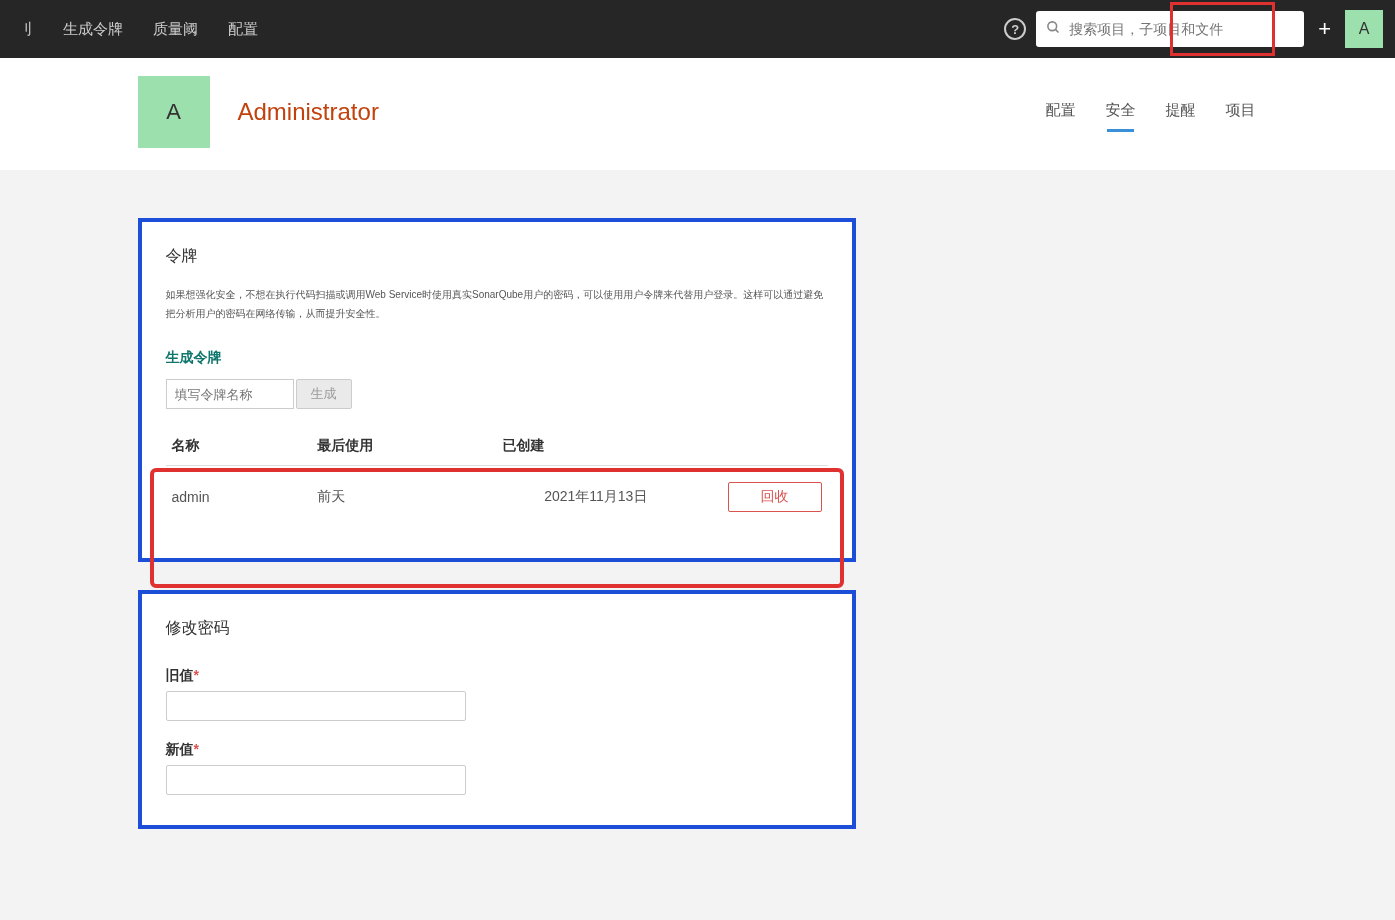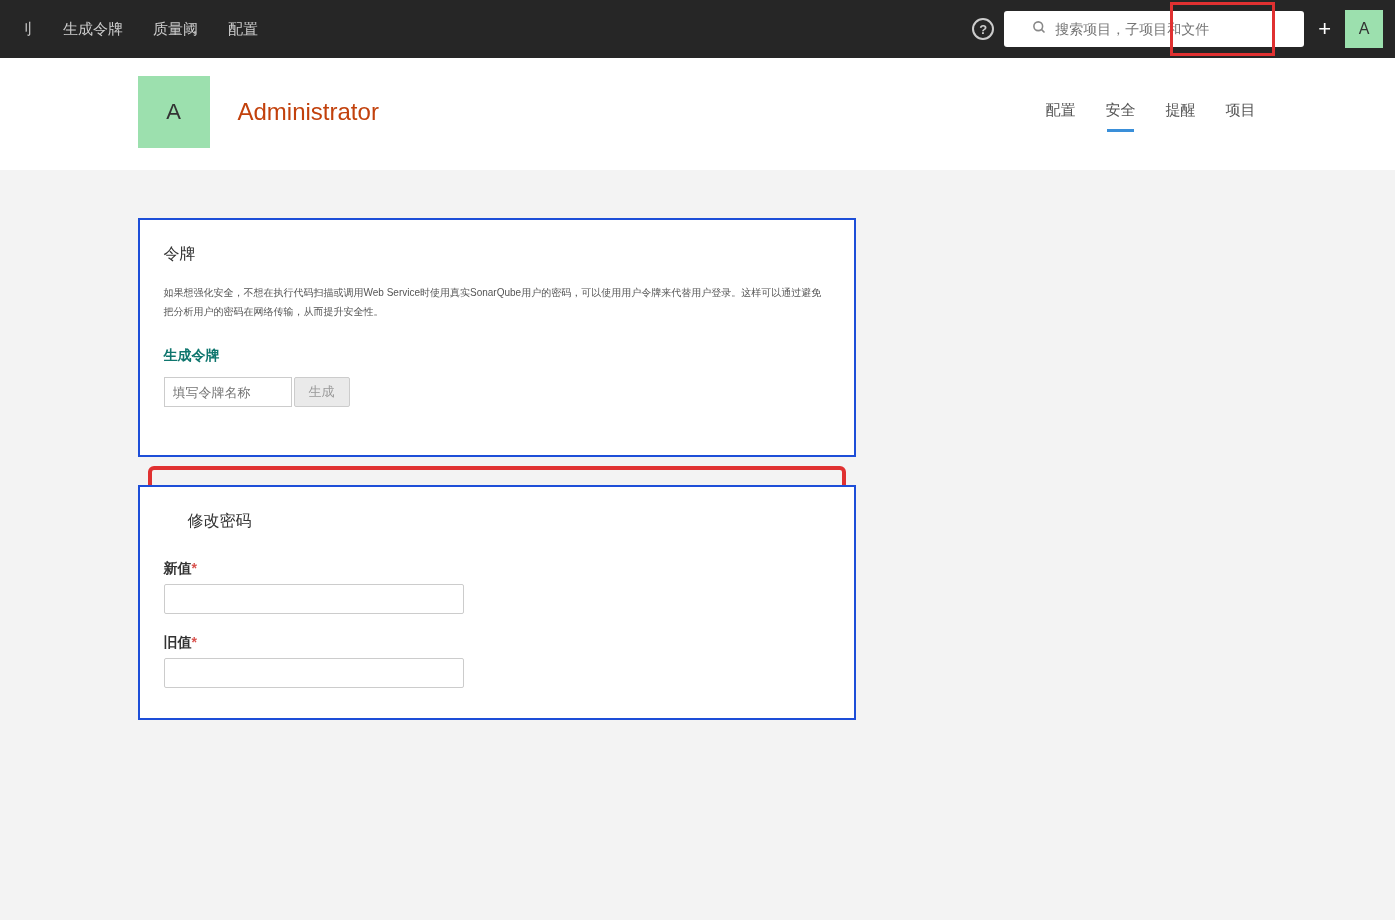--- a/index.html
+++ b/index.html
@@ -4,37 +4,37 @@
 <style>
   * { box-sizing: border-box; margin: 0; padding: 0; }
   body { font-family: -apple-system, BlinkMacSystemFont, "Segoe UI", Helvetica, Arial, sans-serif; background: #f3f3f3; color: #333; font-size: 14px; }
   
   .topbar { background: #262626; height: 58px; display: flex; align-items: center; padding: 0 12px; }
   .topbar-left { display: flex; align-items: center; gap: 18px; }
   .topbar-item { color: #ccc; font-size: 15px; cursor: pointer; padding: 4px 6px; }
   .topbar-spacer { flex: 1; }
   .topbar-right { display: flex; align-items: center; gap: 10px; }
   .help-icon { width: 22px; height: 22px; border: 2px solid #ccc; border-radius: 50%; display: flex; align-items: center; justify-content: center; color: #ccc; font-weight: bold; font-size: 13px; cursor: pointer; }
-  .search-box { background: #fff; border-radius: 3px; height: 36px; width: 300px; display: flex; align-items: center; padding: 0 28px; gap: 8px; }
+  .search-box { background: #fff; border-radius: 3px; height: 36px; width: 268px; display: flex; align-items: center; padding: 0 10px; gap: 8px; }
   .search-icon { color: #888; }
   .search-input { border: none; outline: none; flex: 1; font-size: 14px; color: #555; }
   .plus-icon { color: #fff; font-size: 22px; font-weight: 300; cursor: pointer; padding: 0 4px; }
   .avatar-small { width: 38px; height: 38px; background: #9CE0AE; display: flex; align-items: center; justify-content: center; color: #333; font-size: 16px; }
   .highlight-box-topright { position: absolute; border: 3px solid #e03131; top: 2px; right: 120px; width: 105px; height: 54px; pointer-events: none; }
   
   .profile-header { background: #fff; padding: 18px 0 0 0; }
   .profile-header-inner { max-width: 1160px; margin: 0 auto; padding: 0 20px 22px 20px; display: flex; align-items: center; }
   .avatar-large { width: 72px; height: 72px; background: #9CE0AE; display: flex; align-items: center; justify-content: center; color: #333; font-size: 22px; margin-right: 28px; }
   .profile-name { font-size: 24px; color: #c2410c; }
   .profile-tabs { margin-left: auto; display: flex; gap: 26px; align-items: center; }
   .profile-tab { color: #555; font-size: 15px; padding: 6px 2px 10px 2px; cursor: pointer; position: relative; }
   .profile-tab.active::after { content: ""; position: absolute; bottom: -2px; left: 10%; width: 80%; height: 3px; background: #3a8fd9; }
   
   .content { max-width: 1160px; margin: 0 auto; padding: 48px 20px; display: flex; }
-  .panel { background: #fff; width: 718px; border: 2px solid #1d4ed8; padding: 24px 24px 30px 24px; margin-bottom: 28px; position: relative; }
+  .panel { background: #fff; width: 718px; border: 4px solid #1d4ed8; padding: 24px 24px 30px 24px; margin-bottom: 28px; position: relative; }
   .panel h2 { font-size: 16px; font-weight: 400; color: #333; margin-bottom: 18px; }
   .panel p.desc { color: #555; line-height: 1.9; font-size: 10px; margin-bottom: 26px; }
   .section-label { font-weight: 600; color: #0f766e; margin-bottom: 12px; display: block; }
   .token-gen-row { display: flex; gap: 2px; align-items: center; margin-bottom: 18px; }
   .token-name-input { border: 1px solid #ccc; height: 30px; padding: 0 8px; width: 128px; font-size: 13px; color: #555; }
   .gen-btn { background: #eaeaea; border: 1px solid #ccc; color: #999; height: 30px; padding: 0 14px; font-size: 13px; cursor: not-allowed; border-radius: 2px; }
   
   .token-table { width: 100%; border-collapse: collapse; }
   .token-table thead th { text-align: left; font-weight: 600; font-size: 14px; color: #333; padding: 10px 6px; border-bottom: 1px solid #ddd; }
   .token-table td { padding: 16px 6px; font-size: 14px; color: #555; }
@@ -96,29 +96,49 @@
   <div style="display:flex; flex-direction:column;">
 
     <div class="panel">
       <h2>令牌</h2>
       <p class="desc">如果想强化安全，不想在执行代码扫描或调用Web Service时使用真实SonarQube用户的密码，可以使用用户令牌来代替用户登录。这样可以通过避免把分析用户的密码在网络传输，从而提升安全性。</p>
       <span class="section-label">生成令牌</span>
       <div class="token-gen-row">
         <input class="token-name-input" placeholder="填写令牌名称" style="">
         <button class="gen-btn">生成</button>
       </div>
+      <table class="token-table">
+        <thead>
+          <tr>
+            <th style="width:22%;">名称</th>
+            <th style="width:28%;">最后使用</th>
+            <th class="th-created" style="width:30%;">已创建</th>
+            <th style="width:20%;"></th>
+          </tr>
+        </thead>
+        <tbody>
+          <tr>
+            <td>admin</td>
+            <td>前天</td>
+            <td class="td-created">2021年11月13日</td>
+            <td>
+                <button class="revoke-btn">回收</button>
+              </td>
+          </tr>
+        </tbody>
+      </table>
       <div class="highlight-table"></div>
     </div>
 
     <div class="panel" style="padding-bottom:10px;">
-      <h2 style="margin-bottom:28px;margin-left:24px;">修改密码</h2>
+      <h2 style="margin-bottom:28px;">修改密码</h2>
       <div class="form-field">
-        <label><span>新值</span><span class="req">*</span></label>
+        <label><span>旧值</span><span class="req">*</span></label>
         <input type="password" style="">
       </div>
       <div class="form-field">
-        <label><span>旧值</span><span class="req">*</span></label>
+        <label><span>新值</span><span class="req">*</span></label>
         <input type="password" style="">
       </div>
     </div>
 
   </div>
 </div>
 
 </body></html>

